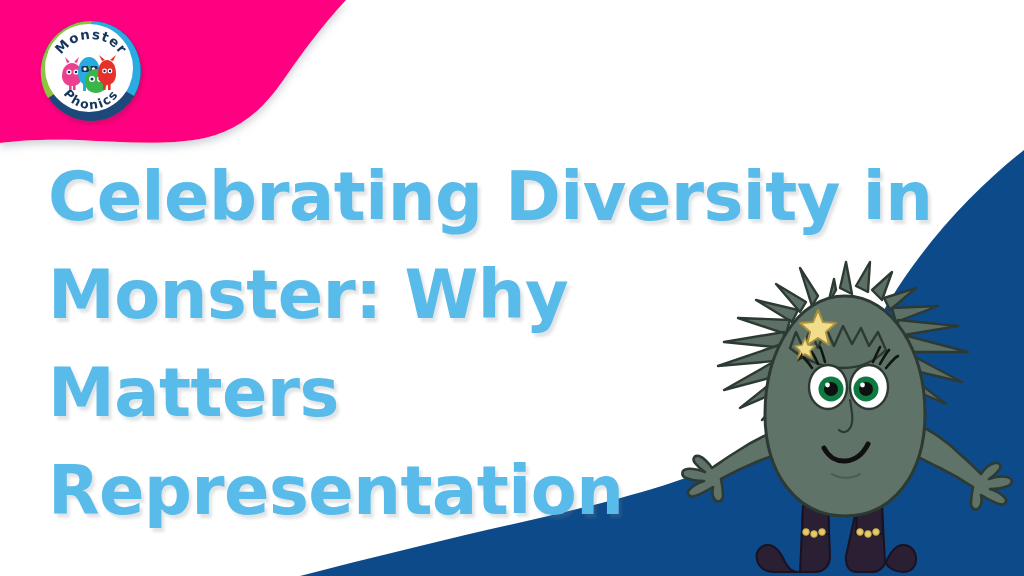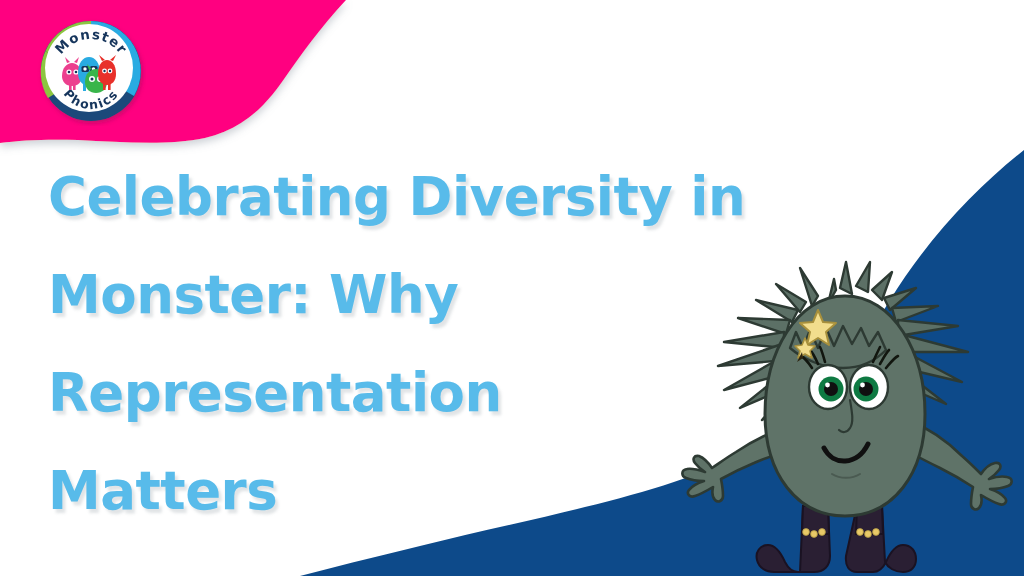--- a/index.html
+++ b/index.html
@@ -24,21 +24,21 @@
     position:absolute;
     left:48px;
     top:148px;
     width:900px;
     z-index:40;
     pointer-events:none;
   }
   .title-line {
     font-family:"DejaVu Sans", sans-serif;
     font-weight:bold;
-    font-size:53px;
+    font-size:67px;
     line-height:98px;
     letter-spacing:-0.5px;
     color:#58bbea;
     text-shadow:3px 4px 3px rgba(120,130,140,0.22);
     white-space:nowrap;
   }
 
   
   #logo {
     position:absolute;
@@ -79,22 +79,22 @@
                C 262,110 240,130 205,138
                C 168,146 120,142 78,140
                C 48,139 22,140 0,143
                Z"></path>
     </svg>
   </div>
 
   <div id="title-block">
     <div class="title-line">Celebrating Diversity in</div>
     <div class="title-line">Monster: Why</div>
+    <div class="title-line">Matters</div>
     <div class="title-line">Representation</div>
-    <div class="title-line">Matters</div>
   </div>
 
   <div class="layer" style="z-index:50;">
     <svg viewBox="0 0 1024 576" xmlns="http://www.w3.org/2000/svg" aria-hidden="true">
       <g>
 
         <g fill="#5c7066" stroke="#2d3a33" stroke-width="2.4" stroke-linejoin="round">
           <path d="M836,290 L834,279 L828,304 Z"></path>
           <path d="M818,296 L800,268 L812,306 Z"></path>
           <path d="M806,302 L776,284 L800,312 Z"></path>

